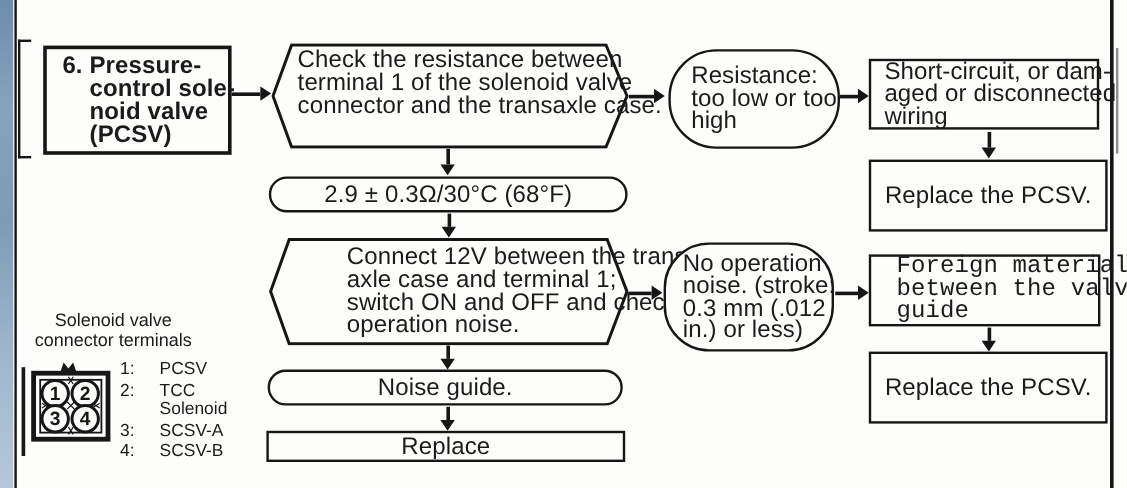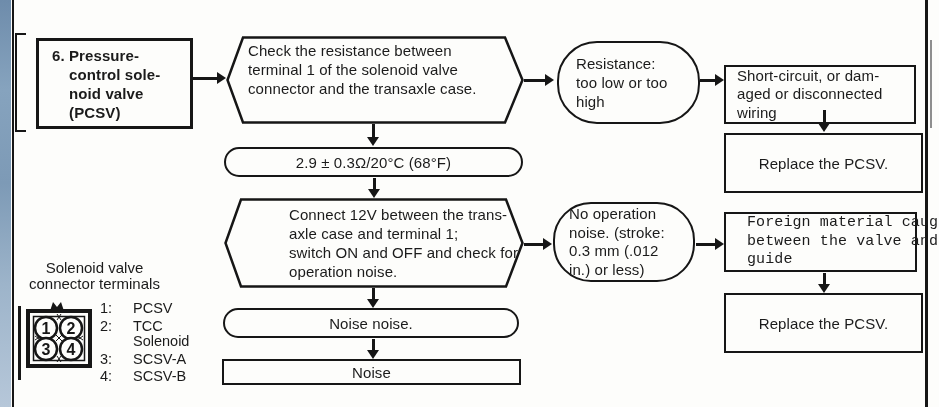--- a/index.html
+++ b/index.html
@@ -4,21 +4,21 @@
 <style>
   html,body{margin:0;padding:0;background:#e8e8e8;}
   #stage{
     position:relative;width:939px;height:407px;overflow:hidden;
     background:#fdfdfb;
     font-family:"Liberation Sans","DejaVu Sans",sans-serif;
     color:#1b1b1b;
   }
   .abs{position:absolute;box-sizing:border-box;}
   .pre{white-space:pre;}
-  .txt{font-size:15px;line-height:19px;letter-spacing:.1px;}
+  .txt{font-size:20px;line-height:19px;letter-spacing:.1px;}
   
   .sidebar{left:0;top:0;width:11px;height:407px;
     background:linear-gradient(180deg,#6e8cab 0%,#86a3be 22%,#7d9ab6 45%,#9db4ca 70%,#b6c7d9 100%);}
   .vline{background:#161616;}
   .grayline{background:#8e8e8e;}
   
   .box{border:2.5px solid #161616;background:#fdfdfb;display:flex;align-items:center;}
   .box.thick{border-width:3.5px;}
   .center{justify-content:center;text-align:center;}
   .stadium{border-radius:40px;}
@@ -72,53 +72,53 @@
   <div class="harrow" style="left:524px;top:79px;width:21px;"></div>
 
   <div class="abs box stadium txt pre" style="left:557px;top:41px;width:143px;height:83px;padding-left:17px;">
     <span class="pre">Resistance:
 too low or too
 high</span>
   </div>
 
   <div class="harrow" style="left:700px;top:79px;width:15px;"></div>
 
-  <div class="abs box txt pre" style="left:724px;top:49px;width:192px;height:59px;padding-left:11px;line-height:18.5px;margin-top:16px;">
+  <div class="abs box txt pre" style="left:724px;top:49px;width:192px;height:59px;padding-left:11px;line-height:18.5px;">
     <span class="pre">Short-circuit, or dam-
 aged or disconnected
 wiring</span>
   </div>
 
   <div class="varrow" style="left:823px;top:110px;height:13px;"></div>
 
   <div class="abs box center txt" style="left:724px;top:133px;width:199px;height:60px;">
     <span>Replace the PCSV.</span>
   </div>
 
   <div class="varrow" style="left:372px;top:124px;height:13px;"></div>
 
   <div class="abs box pill center txt" style="left:224px;top:147px;width:299px;height:30px;">
-    <span>2.9 ± 0.3Ω/20°C (68°F)</span>
+    <span>2.9 ± 0.3Ω/30°C (68°F)</span>
   </div>
 
   <div class="varrow" style="left:373px;top:178px;height:11px;"></div>
 
   <div class="abs hexwrap" style="left:224px;top:198px;width:300px;height:90px;">
     <svg width="300" height="90" viewBox="0 0 300 90">
       <polygon points="17,1.5 282,1.5 298.5,45 282,88.5 17,88.5 1.5,45" fill="#fdfdfb" stroke="#161616" stroke-width="2.5"></polygon>
     </svg>
   </div>
   <div class="abs hextext txt pre" style="left:246px;top:198px;height:90px;margin-left:43px;">Connect 12V between the trans-
 axle case and terminal 1;
 switch ON and OFF and check for
 operation noise.</div>
 
   <div class="harrow" style="left:524px;top:243px;width:19px;"></div>
 
-  <div class="abs box txt pre" style="left:553px;top:202px;width:142px;height:80px;padding-left:14px;border-radius:38px;line-height:18.5px;">
+  <div class="abs box txt pre" style="left:553px;top:202px;width:142px;height:91px;padding-left:14px;border-radius:38px;line-height:18.5px;">
     <span class="pre">No operation
 noise. (stroke:
 0.3 mm (.012
 in.) or less)</span>
   </div>
 
   <div class="harrow" style="left:696px;top:243px;width:19px;"></div>
 
   <div class="abs box txt pre" style="left:724px;top:212px;width:193px;height:60px;padding-left:21px;line-height:18.5px;font-family:Liberation Mono, monospace;">
     <span class="pre">Foreign material caught
@@ -128,27 +128,27 @@
 
   <div class="varrow" style="left:823px;top:273px;height:11px;"></div>
 
   <div class="abs box center txt" style="left:724px;top:293px;width:199px;height:60px;">
     <span>Replace the PCSV.</span>
   </div>
 
   <div class="varrow" style="left:372px;top:288px;height:11px;"></div>
 
   <div class="abs box pill center txt" style="left:223px;top:308px;width:296px;height:30px;">
-    <span>Noise noise.</span>
+    <span>Noise guide.</span>
   </div>
 
   <div class="varrow" style="left:372px;top:339px;height:11px;"></div>
 
   <div class="abs box center txt" style="left:222px;top:359px;width:299px;height:26px;">
-    <span>Noise</span>
+    <span>Replace</span>
   </div>
 
   <div class="abs caption pre" style="left:29px;top:260px;">Solenoid valve
 connector terminals</div>
 
   <div class="abs vline" style="left:18px;top:306px;width:2.5px;height:74px;"></div>
 
   <svg class="abs" style="left:24px;top:298px;" width="72" height="72" viewBox="0 0 72 72">
     <polygon points="26,13 29,4 33,9 37,4 40,13" fill="#161616"></polygon>
     <rect x="4" y="13" width="62" height="55" fill="#fdfdfb" stroke="#161616" stroke-width="4"></rect>

